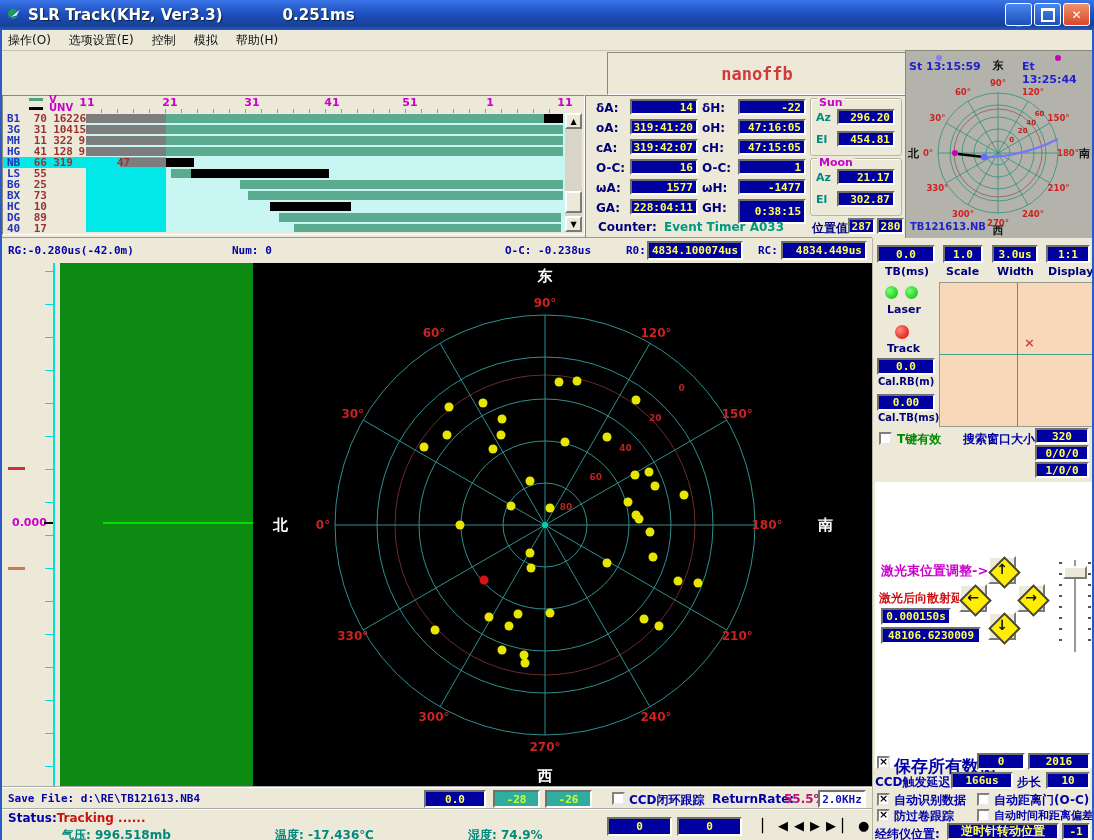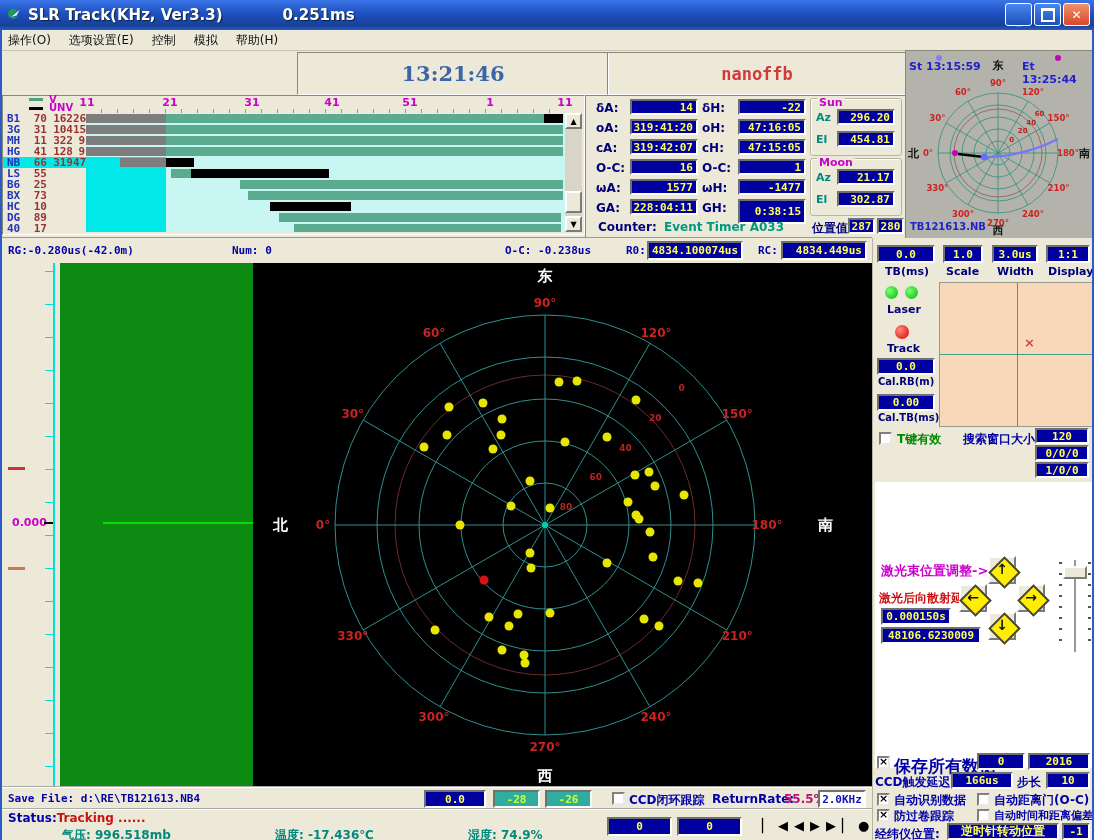--- a/index.html
+++ b/index.html
@@ -70,23 +70,20 @@
   </div>
 
   <div class="abs" style="left:0;top:30px;width:1094px;height:20px;display:flex;align-items:center;padding-left:8px;border-bottom:1px solid #c8c4b2;">
     <span class="menu-item">操作(O)</span>
     <span class="menu-item">选项设置(E)</span>
     <span class="menu-item">控制</span>
     <span class="menu-item">模拟</span>
     <span class="menu-item">帮助(H)</span>
   </div>
 
-  <div class="abs sunken" style="left:297px;top:52px;width:310px;height:41px;display:flex;align-items:center;justify-content:center;">
-    <span class="b" style="font-family:'DejaVu Serif',serif;font-size:21px;color:#3a66a8;">13:21:46</span>
-  </div>
   <div class="abs sunken" style="left:607px;top:52px;width:298px;height:41px;display:flex;align-items:center;justify-content:center;">
     <span class="b" style="font-family:'DejaVu Sans Mono',monospace;font-size:17px;color:#d03a3a;">nanoffb</span>
   </div>
 
   <div class="abs sunken" style="left:2px;top:95px;width:581px;height:138px;background:#ece9d8;">
 
     <div class="abs" style="left:26px;top:2px;width:14px;height:3px;background:#4aa287;"></div>
     <span class="abs mag b" style="left:46px;top:-2px;font-size:10px;">V</span>
     <div class="abs" style="left:26px;top:11px;width:14px;height:3px;background:#000;"></div>
     <span class="abs mag b" style="left:46px;top:6px;font-size:10px;">UNV</span>
@@ -168,21 +165,21 @@
         <div class="sigrow" style="top: 33px;">
           <span style="left:4px;color:#2233bb;">HG</span>
           <span style="left:26px;width:18px;text-align:right;color:#993333;">41</span>
           <span style="left:46px;width:24px;text-align:right;color:#993333;">128</span>
           <span style="left:70px;width:12px;text-align:right;color:#993333;">9</span>
         </div>
         <div class="sigrow" style="top: 44px; background: rgb(0, 232, 232);">
           <span style="left:4px;color:#2233bb;">NB</span>
           <span style="left:26px;width:18px;text-align:right;color:#993333;">66</span>
           <span style="left:46px;width:24px;text-align:right;color:#993333;">319</span>
-          <span style="left:70px;width:12px;text-align:right;color:#993333;">47</span>
+          <span style="left:70px;width:12px;text-align:right;color:#993333;padding-left:44px;">47</span>
         </div>
         <div class="sigrow" style="top: 55px;">
           <span style="left:4px;color:#2233bb;">LS</span>
           <span style="left:26px;width:18px;text-align:right;color:#993333;">55</span>
           <span style="left:46px;width:24px;text-align:right;color:#993333;"></span>
           <span style="left:70px;width:12px;text-align:right;color:#993333;"></span>
         </div>
         <div class="sigrow" style="top: 66px;">
           <span style="left:4px;color:#2233bb;">B6</span>
           <span style="left:26px;width:18px;text-align:right;color:#993333;">25</span>
@@ -477,21 +474,21 @@
 
     <div class="abs" style="left:66px;top:44px;width:152px;height:143px;background:#f8d8b8;border:1px solid #9a9888;">
       <div class="abs" style="left:77px;top:0;width:1px;height:143px;background:#3aa08a;"></div>
       <div class="abs" style="left:0;top:71px;width:152px;height:1px;background:#3aa08a;"></div>
       <span class="abs" style="left:84px;top:52px;color:#cc4444;font-size:13px;font-weight:bold;">×</span>
     </div>
 
     <div class="cb abs" style="left:6px;top:194px;"></div>
     <span class="abs grn b" style="left:24px;top:193px;font-size:12px;">T键有效</span>
     <span class="abs blue b" style="left:90px;top:193px;font-size:12px;">搜索窗口大小</span>
-    <div class="fld abs" style="left:162px;top:190px;width:54px;height:16px;">120</div>
+    <div class="fld abs" style="left:162px;top:190px;width:54px;height:16px;">320</div>
     <div class="fld abs" style="left:162px;top:207px;width:54px;height:16px;">0/0/0</div>
     <div class="fld abs" style="left:162px;top:224px;width:54px;height:16px;">1/0/0</div>
 
     <div class="abs" style="left:2px;top:244px;width:218px;height:286px;background:#ffffff;">
       <span class="abs mag b" style="left:6px;top:80px;font-size:13px;">激光束位置调整-&gt;</span>
       <span class="abs red b" style="left:4px;top:108px;font-size:12px;">激光后向散射延迟</span>
       <div class="fld abs" style="left:6px;top:126px;width:70px;height:17px;">0.000150s</div>
       <div class="fld abs" style="left:6px;top:145px;width:100px;height:17px;">48106.6230009</div>
 
       <div class="btn3d abs" style="left:113px;top:74px;width:28px;height:28px;">

